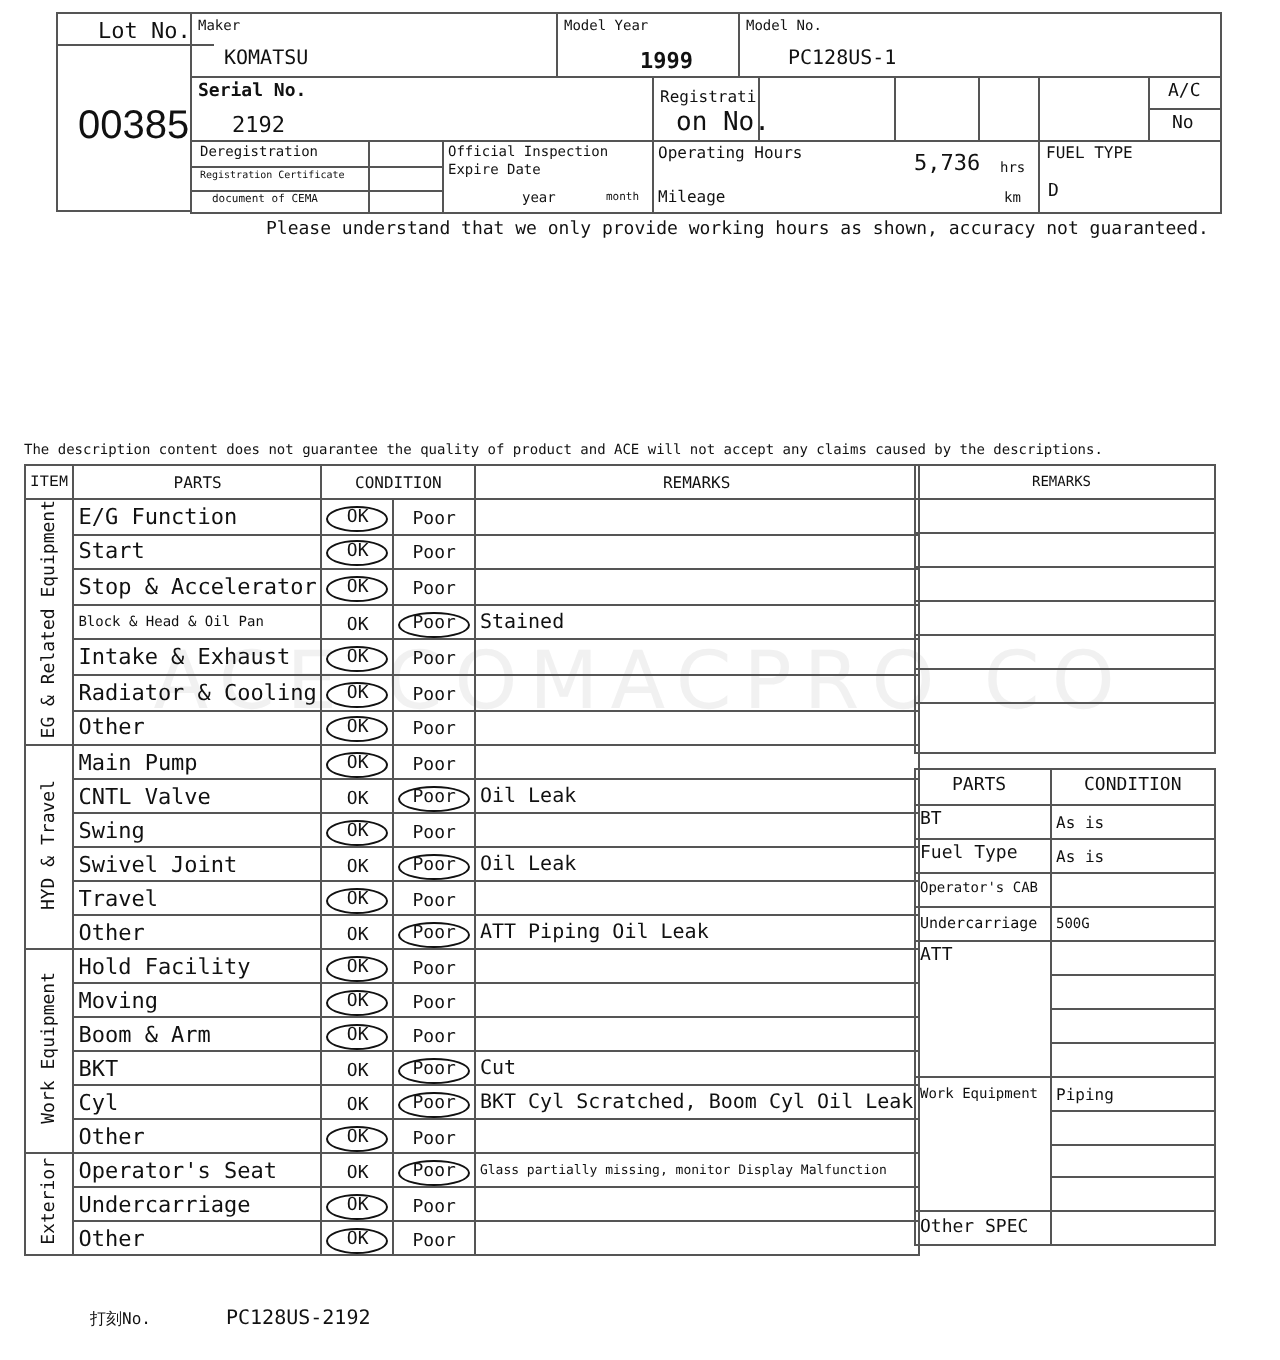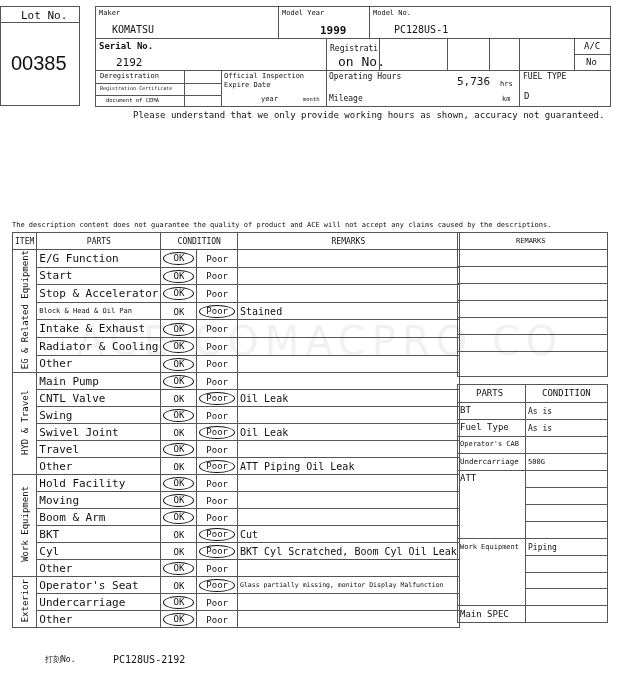--- a/index.html
+++ b/index.html
@@ -18,21 +18,21 @@
   .oval { display:inline-block; border:1.5px solid #111; border-radius:50%; padding:0 9px; line-height:11px; }
   .cond { text-align:center; }
   .vert { writing-mode:vertical-rl; transform:rotate(180deg); font-size:9px; text-align:center; }
   .watermark { position:absolute; left:0; top:318px; width:640px; font-size:40px; color:rgba(200,200,200,0.25); text-align:center; letter-spacing:6px; font-family:"DejaVu Sans",sans-serif; pointer-events:none; }
 </style>
 </head>
 <body>
 
 <div class="watermark">ACE  COMACPRO  CO</div>
 
-<div class="abs bd" style="left:0;top:6px;width:80px;height:100px;">
+<div class="abs bd" style="left:28px;top:6px;width:68px;height:100px;">
   <div class="abs" style="left:0;top:0;width:78px;height:16px;border-bottom:1px solid #555;"></div>
   <span class="t s11" style="left:20px;top:3px;">Lot No.</span>
   <span class="t" style="left:10px;top:46px;font-size:20px;font-family:'Liberation Sans',sans-serif;">00385</span>
 </div>
 
 <div class="abs bd" style="left:95px;top:6px;width:516px;height:101px;">
 
   <div class="hline" style="left:0;top:31px;width:514px;"></div>
   <div class="hline" style="left:0;top:63px;width:514px;"></div>
   <div class="hline" style="left:478px;top:47px;width:36px;"></div>
@@ -80,21 +80,21 @@
   <span class="t s9" style="left:428px;top:85px;">D</span>
 </div>
 
 <span class="t s9" style="left:101px;top:111px;padding-left:32px;">Please understand that we only provide working hours as shown, accuracy not guaranteed.</span>
 
 <span class="t" style="left:12px;top:222px;font-size:7px;">The description content does not guarantee the quality of product and ACE will not accept any claims caused by the descriptions.</span>
 
 <table class="main abs" id="main-table" style="left:12px;top:232px;width:434px;">
   <thead>
     <tr>
-      <td style="width:30px;text-align:left;font-size:8px;">ITEM</td>
+      <td style="width:30px;text-align:left;font-size:8px;font-family:Liberation Mono, monospace;">ITEM</td>
       <td style="width:90px;text-align:center;font-size:8px;">PARTS</td>
       <td colspan="2" style="width:88px;text-align:center;font-size:8px;">CONDITION</td>
       <td style="text-align:center;font-size:8px;">REMARKS</td>
     </tr>
   </thead>
   <tbody id="main-body">
       <tr>
         <td rowspan="7" style="text-align: center; padding: 0px;"><span class="vert" style="display: inline-block;">EG &amp; Related Equipment</span></td>
         <td>E/G Function</td>
         <td class="cond" style="width: 40px;"><span class="oval" style="font-size: 9px;">OK</span></td>
@@ -267,18 +267,18 @@
   <span class="t s9" style="left:2px;top:38px;">Fuel Type</span>
   <span class="t sm" style="left:70px;top:40px;font-size:8px;">As is</span>
   <span class="t sm" style="left:2px;top:56px;">Operator's CAB</span>
   <span class="t sm" style="left:70px;top:56px;"></span>
   <span class="t sm" style="left:2px;top:73px;font-size:7.5px;">Undercarriage</span>
   <span class="t sm" style="left:70px;top:74px;">500G</span>
   <span class="t s9" style="left:2px;top:89px;">ATT</span>
   <span class="t sm" style="left:70px;top:90px;"></span>
   <span class="t sm" style="left:2px;top:159px;">Work Equipment</span>
   <span class="t sm" style="left:70px;top:159px;font-size:8px;">Piping</span>
-  <span class="t s9" style="left:2px;top:225px;">Main SPEC</span>
+  <span class="t s9" style="left:2px;top:225px;">Other SPEC</span>
   <span class="t sm" style="left:70px;top:225px;"></span>
 </div>
 
 <span class="t" style="left:45px;top:656px;font-size:8px;">打刻No.</span>
 <span class="t s10" style="left:113px;top:655px;">PC128US-2192</span>
 
 </body></html>

